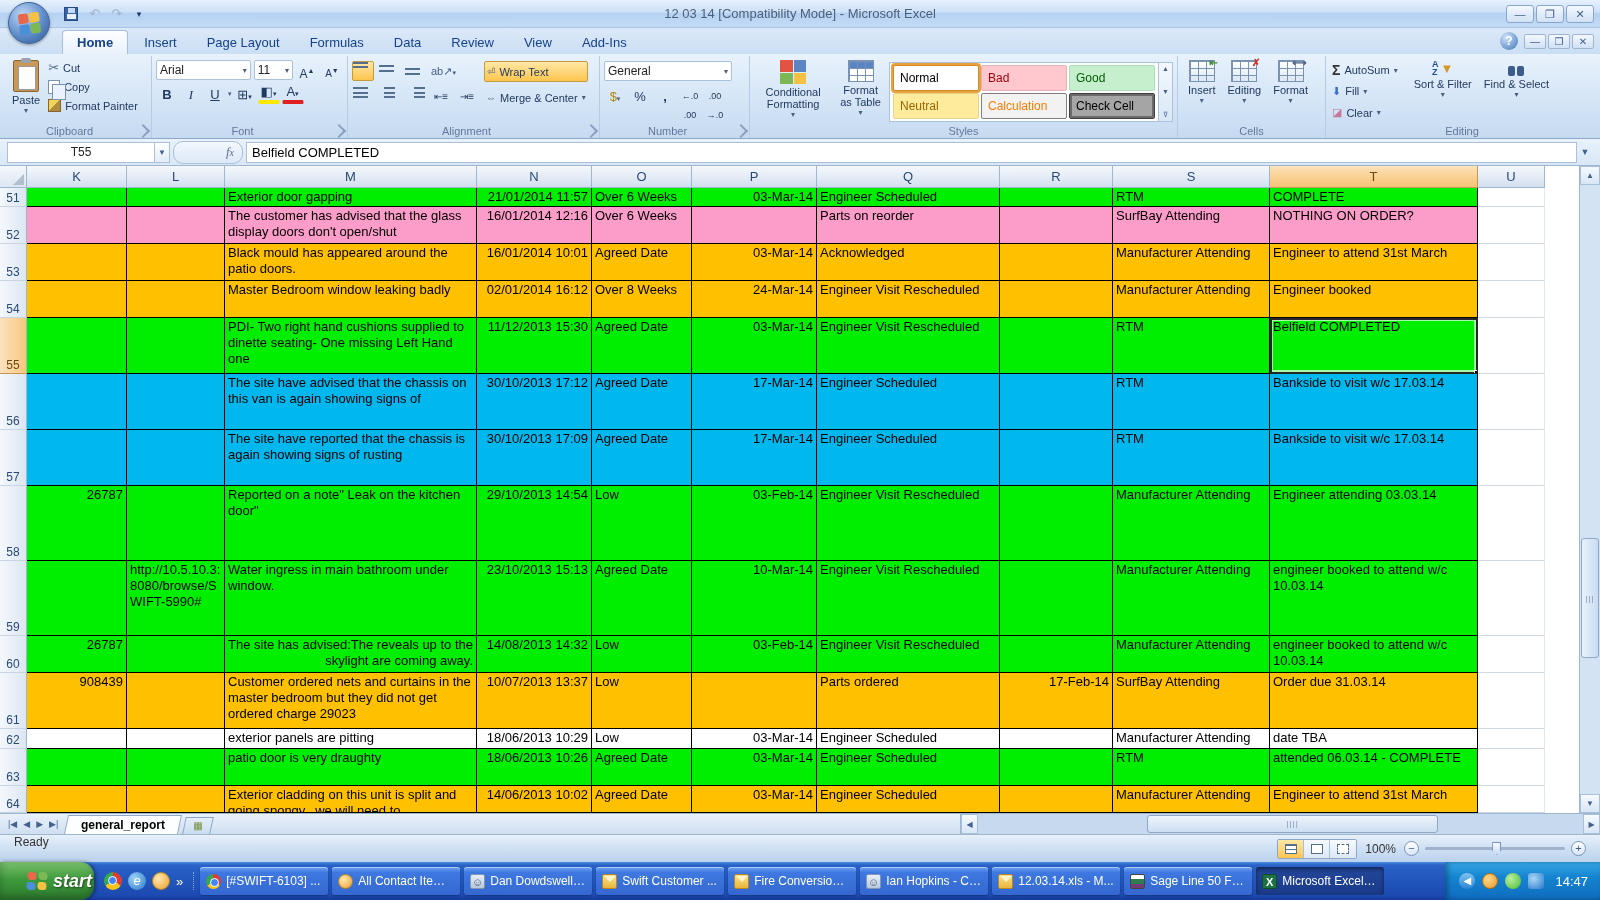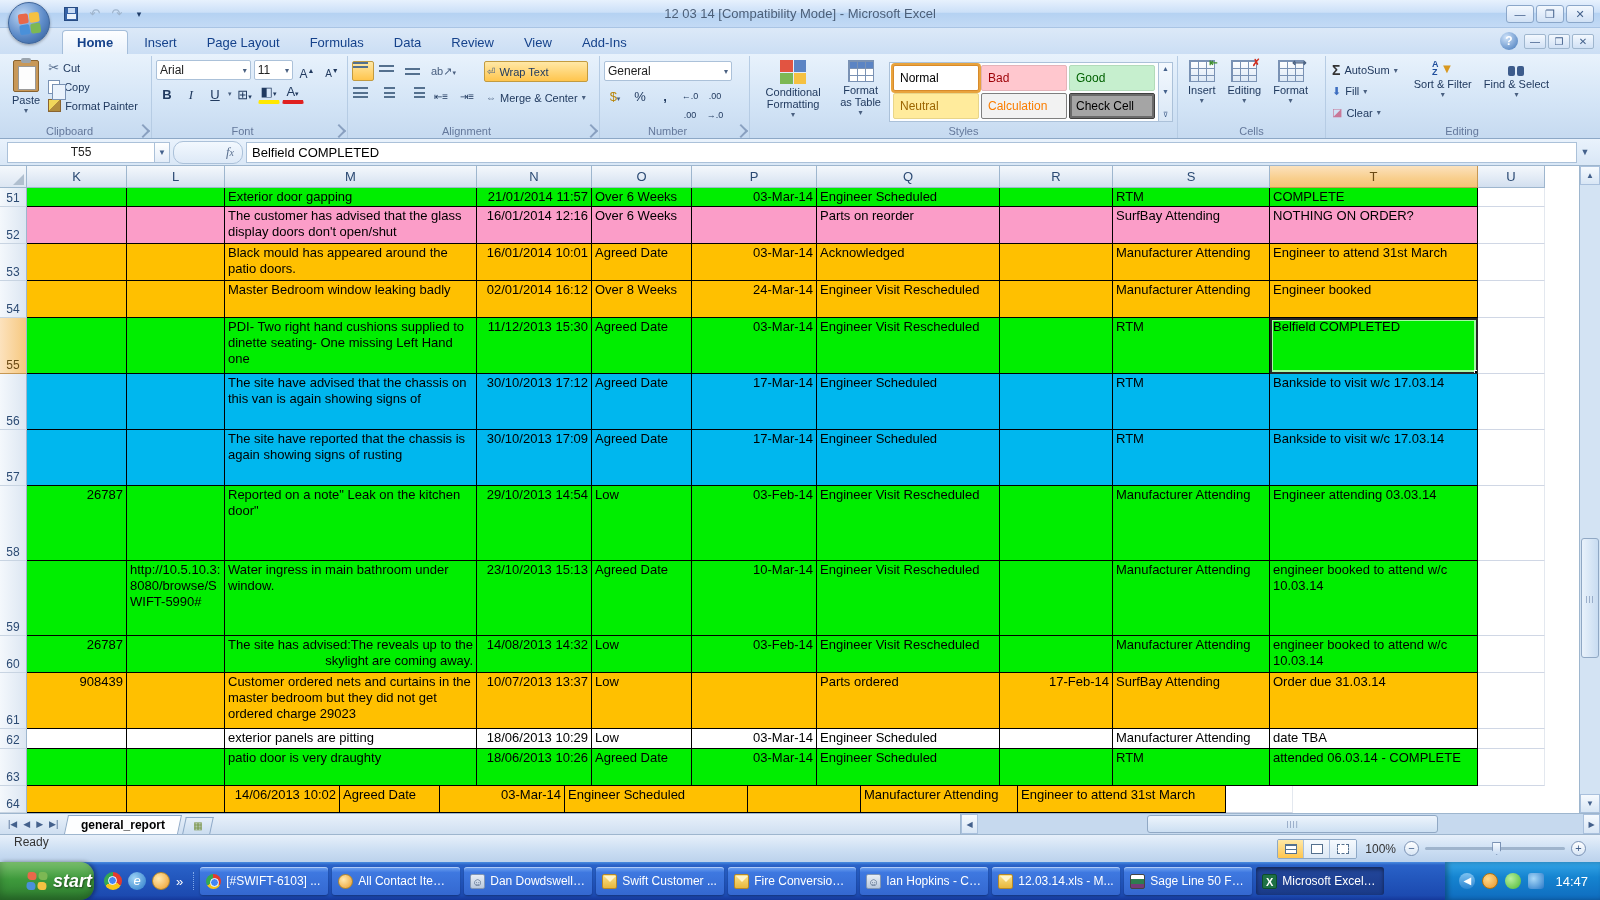--- a/index.html
+++ b/index.html
@@ -679,20 +679,21 @@
           <div class="cell" style="width: 183px; background: rgb(0, 238, 0); text-align: left;">Engineer Scheduled</div>
           <div class="cell" style="width: 113px; background: rgb(0, 238, 0); text-align: right;"></div>
           <div class="cell" style="width: 157px; background: rgb(0, 238, 0); text-align: left;">RTM</div>
           <div class="cell" style="width: 208px; background: rgb(0, 238, 0); text-align: left;">attended 06.03.14 - COMPLETE</div>
           <div class="cell u-col" style="width: 67px; background: rgb(0, 238, 0); text-align: left;"></div>
         </div>
         <div class="grow" style="height: 27px;">
           <div class="row-h">64</div>
           <div class="cell" style="width: 100px; background: rgb(255, 192, 0); text-align: right;"></div>
           <div class="cell" style="width: 98px; background: rgb(255, 192, 0); text-align: left; word-break: break-all;"></div>
+          <div class="cell" style="width: 252px; background: rgb(255, 192, 0); text-align: left;">Exterior cladding on this unit is split and going spongy...we will need to</div>
           <div class="cell" style="width: 115px; background: rgb(255, 192, 0); text-align: right;">14/06/2013 10:02</div>
           <div class="cell" style="width: 100px; background: rgb(255, 192, 0); text-align: left;">Agreed Date</div>
           <div class="cell" style="width: 125px; background: rgb(255, 192, 0); text-align: right;">03-Mar-14</div>
           <div class="cell" style="width: 183px; background: rgb(255, 192, 0); text-align: left;">Engineer Scheduled</div>
           <div class="cell" style="width: 113px; background: rgb(255, 192, 0); text-align: right;"></div>
           <div class="cell" style="width: 157px; background: rgb(255, 192, 0); text-align: left;">Manufacturer Attending</div>
           <div class="cell" style="width: 208px; background: rgb(255, 192, 0); text-align: left;">Engineer to attend 31st March</div>
           <div class="cell u-col" style="width: 67px; background: rgb(255, 192, 0); text-align: left;"></div>
         </div>
       </div>

